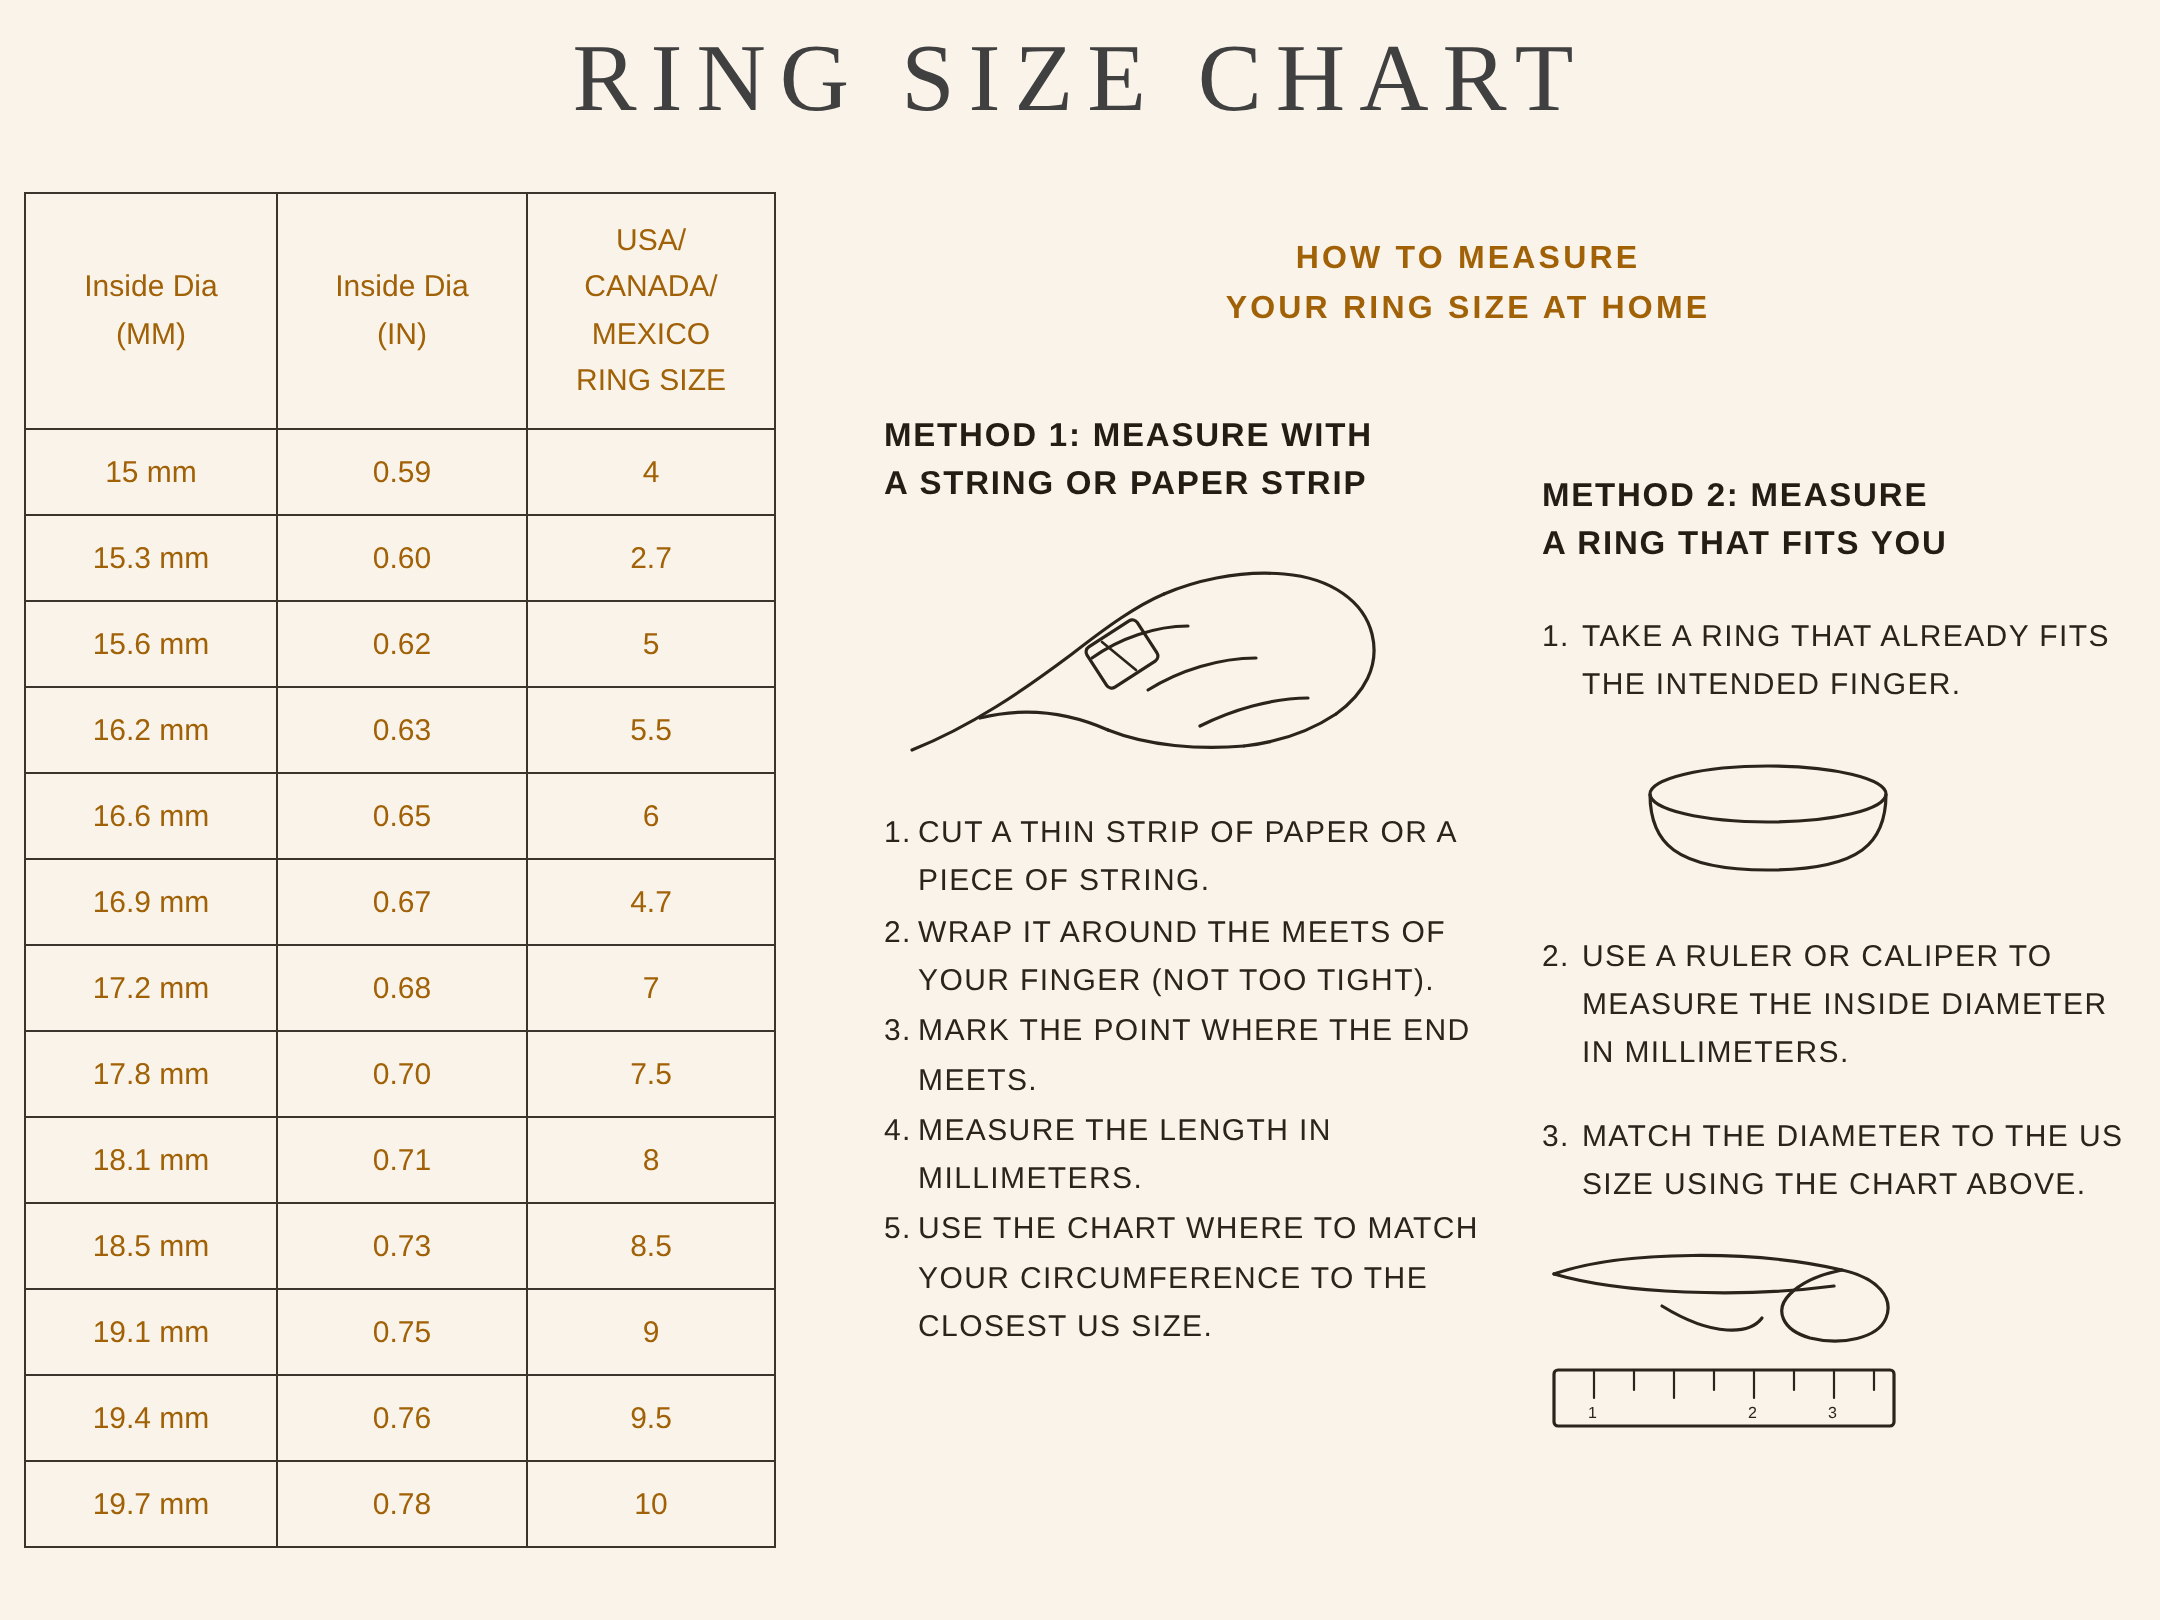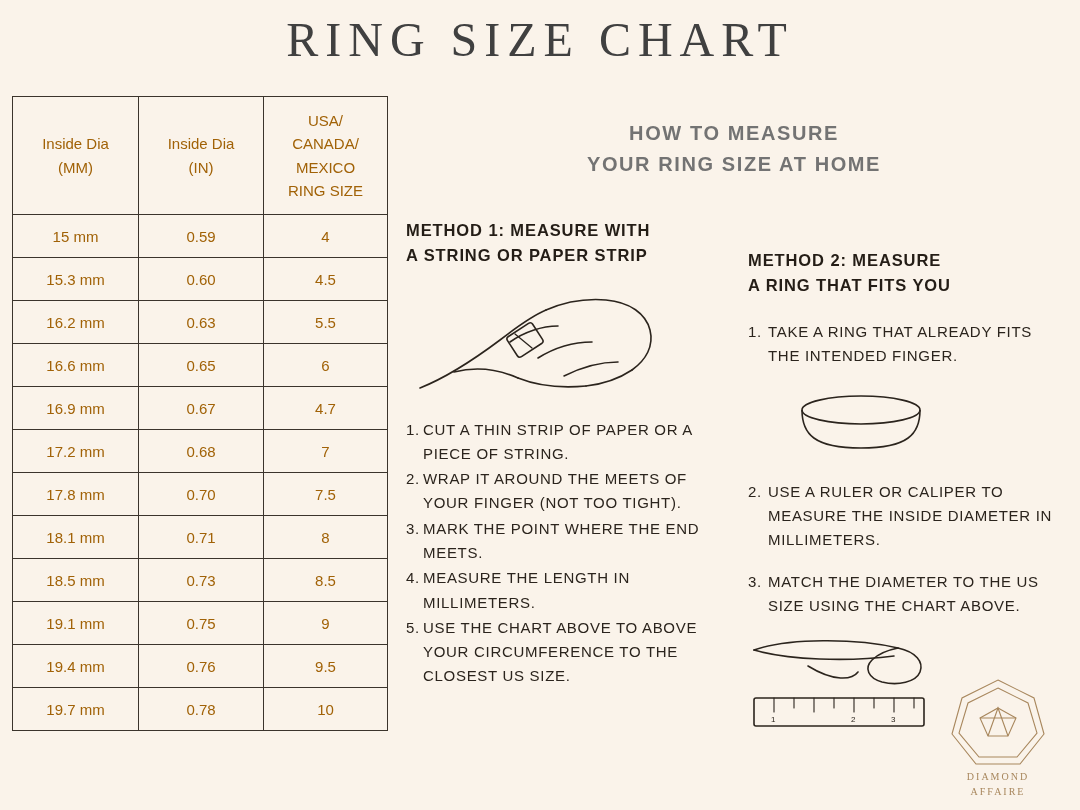--- a/index.html
+++ b/index.html
@@ -64,35 +64,35 @@
   table.size-table col.c3 { width: 124px; }
 
   
   .right {
     position: absolute;
     top: 96px; left: 400px;
     width: 668px; height: 700px;
   }
   .how-head {
     text-align: center;
-    font-size: 20px;
+    font-size: 16px;
     font-weight: bold;
     letter-spacing: 1.6px;
     line-height: 1.55;
-    color: #737373;
+    color: #a16207;
     margin-top: 22px;
   }
 
   .methods {
     position: relative;
     margin-top: 38px;
     display: flex;
     gap: 0px;
   }
-  .col-m1 { width: 318px; padding-left: 6px; }
+  .col-m1 { width: 318px; padding-left: 6px; margin-left: 36px; }
   .col-m2 { width: 340px; padding-left: 30px; margin-top: 30px; }
 
   .m-head {
     font-size: 16.5px;
     font-weight: bold;
     letter-spacing: 0.9px;
     line-height: 1.5;
     color: #241d16;
   }
 
@@ -174,21 +174,26 @@
       </thead>
       <tbody>
         <tr>
           <td>15 mm</td>
           <td>0.59</td>
           <td>4</td>
         </tr>
         <tr>
           <td>15.3 mm</td>
           <td>0.60</td>
-          <td>4.5</td>
+          <td>2.7</td>
+        </tr>
+        <tr>
+          <td>15.6 mm</td>
+          <td>0.62</td>
+          <td>5</td>
         </tr>
         <tr>
           <td>16.2 mm</td>
           <td>0.63</td>
           <td>5.5</td>
         </tr>
         <tr>
           <td>16.6 mm</td>
           <td>0.65</td>
           <td>6</td>
@@ -279,21 +284,21 @@
           <li>
             <span class="num">3.</span>
             <span class="txt">MARK THE POINT WHERE THE END MEETS.</span>
           </li>
           <li>
             <span class="num">4.</span>
             <span class="txt">MEASURE THE LENGTH IN MILLIMETERS.</span>
           </li>
           <li>
             <span class="num">5.</span>
-            <span class="txt">USE THE CHART ABOVE TO ABOVE YOUR CIRCUMFERENCE TO THE CLOSEST US SIZE.</span>
+            <span class="txt">USE THE CHART WHERE TO MATCH YOUR CIRCUMFERENCE TO THE CLOSEST US SIZE.</span>
           </li>
         </ul>
       </div>
 
       <div class="col-m2">
         <div class="m-head">
           <div>METHOD 2: MEASURE</div>
           <div>A RING THAT FITS YOU</div>
         </div>
 
@@ -335,28 +340,14 @@
             <text x="23" y="86">1</text>
             <text x="103" y="86">2</text>
             <text x="143" y="86">3</text>
           </g>
         </svg>
       </div>
 
     </div>
   </div>
 
-  <div class="logo">
-    <svg width="128" height="110" viewBox="0 0 128 110">
-      <g fill="none" stroke="#a8875d" stroke-width="1.1">
-        <polygon points="64,8 100,26 110,62 86,92 42,92 18,62 28,26"></polygon>
-        <polygon points="64,16 94,31 103,61 83,85 45,85 25,61 34,31"></polygon>
-        <polygon points="64,36 82,46 74,64 54,64 46,46"></polygon>
-        <path d="M46 46 L82 46 M54 64 L64 36 L74 64 M64 36 L64 36"></path>
-      </g>
-    </svg>
-    <div class="logo-text">
-      <div>DIAMOND</div>
-      <div>AFFAIRE</div>
-    </div>
-  </div>
 
 </div>
 
 </body></html>

